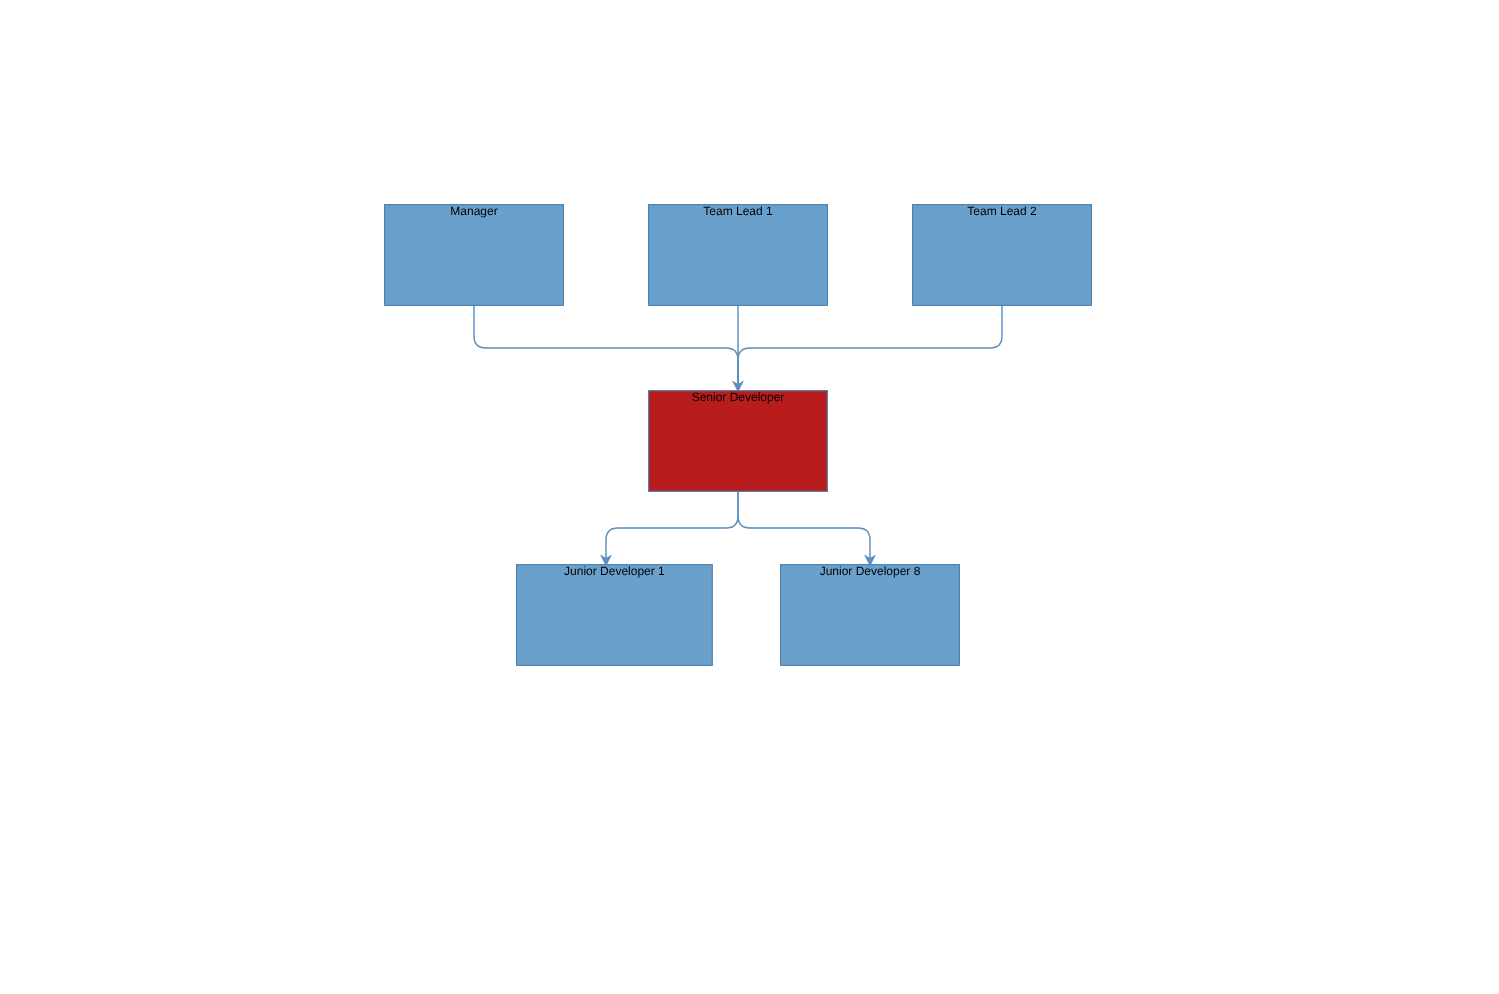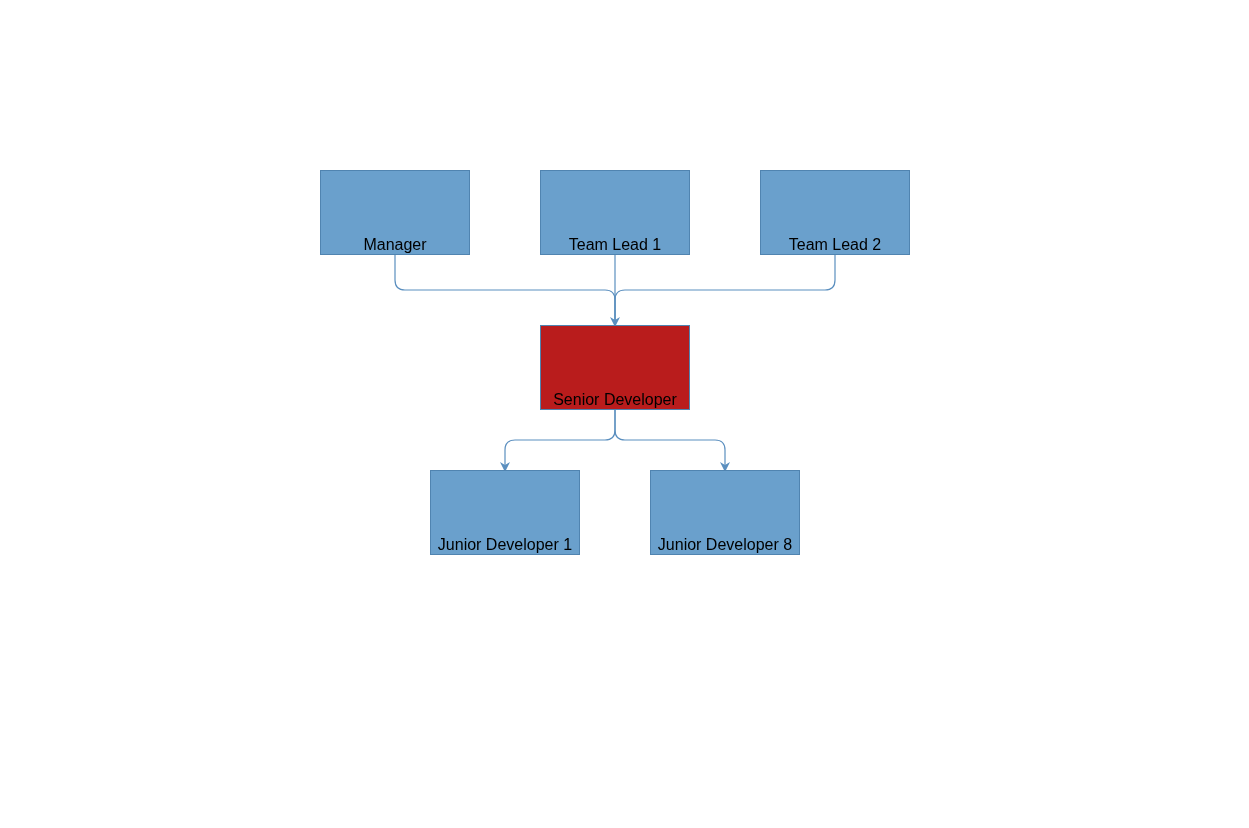--- a/index.html
+++ b/index.html
@@ -13,24 +13,24 @@
   }
   .canvas {
     position: relative;
     width: 1249px;
     height: 828px;
   }
   .node {
     position: absolute;
     box-sizing: border-box;
     display: flex;
-    align-items: flex-end;
+    align-items: flex-start;
     justify-content: center;
     text-align: center;
-    font-size: 16px;
+    font-size: 10px;
     color: #000;
     background: #6aa0cc;
     border: 1px solid #5084b0;
   }
   svg.edges {
     position: absolute;
     left: 0;
     top: 0;
     width: 1249px;
     height: 828px;
@@ -62,20 +62,20 @@
   </div>
   <div class="node" id="node-teamlead1" style="left: 540px; top: 170px; width: 150px; height: 85px; background: rgb(106, 160, 204); border-color: rgb(80, 132, 176);">
     <span>Team Lead 1</span>
   </div>
   <div class="node" id="node-teamlead2" style="left: 760px; top: 170px; width: 150px; height: 85px; background: rgb(106, 160, 204); border-color: rgb(80, 132, 176);">
     <span>Team Lead 2</span>
   </div>
   <div class="node" id="node-senior" style="left: 540px; top: 325px; width: 150px; height: 85px; background: #b91c1c; border-color: rgb(80, 132, 176);">
     <span>Senior Developer</span>
   </div>
-  <div class="node" id="node-junior1" style="left: 430px; top: 470px; width: 150px; height: 85px; background: rgb(106, 160, 204); border-color: rgb(80, 132, 176);">
+  <div class="node" id="node-junior1" style="left: 430px; top: 470px; width: 164px; height: 85px; background: rgb(106, 160, 204); border-color: rgb(80, 132, 176);">
     <span>Junior Developer 1</span>
   </div>
   <div class="node" id="node-junior2" style="left: 650px; top: 470px; width: 150px; height: 85px; background: rgb(106, 160, 204); border-color: rgb(80, 132, 176);">
     <span>Junior Developer 8</span>
   </div>
 
 </div>
 
 </body></html>

